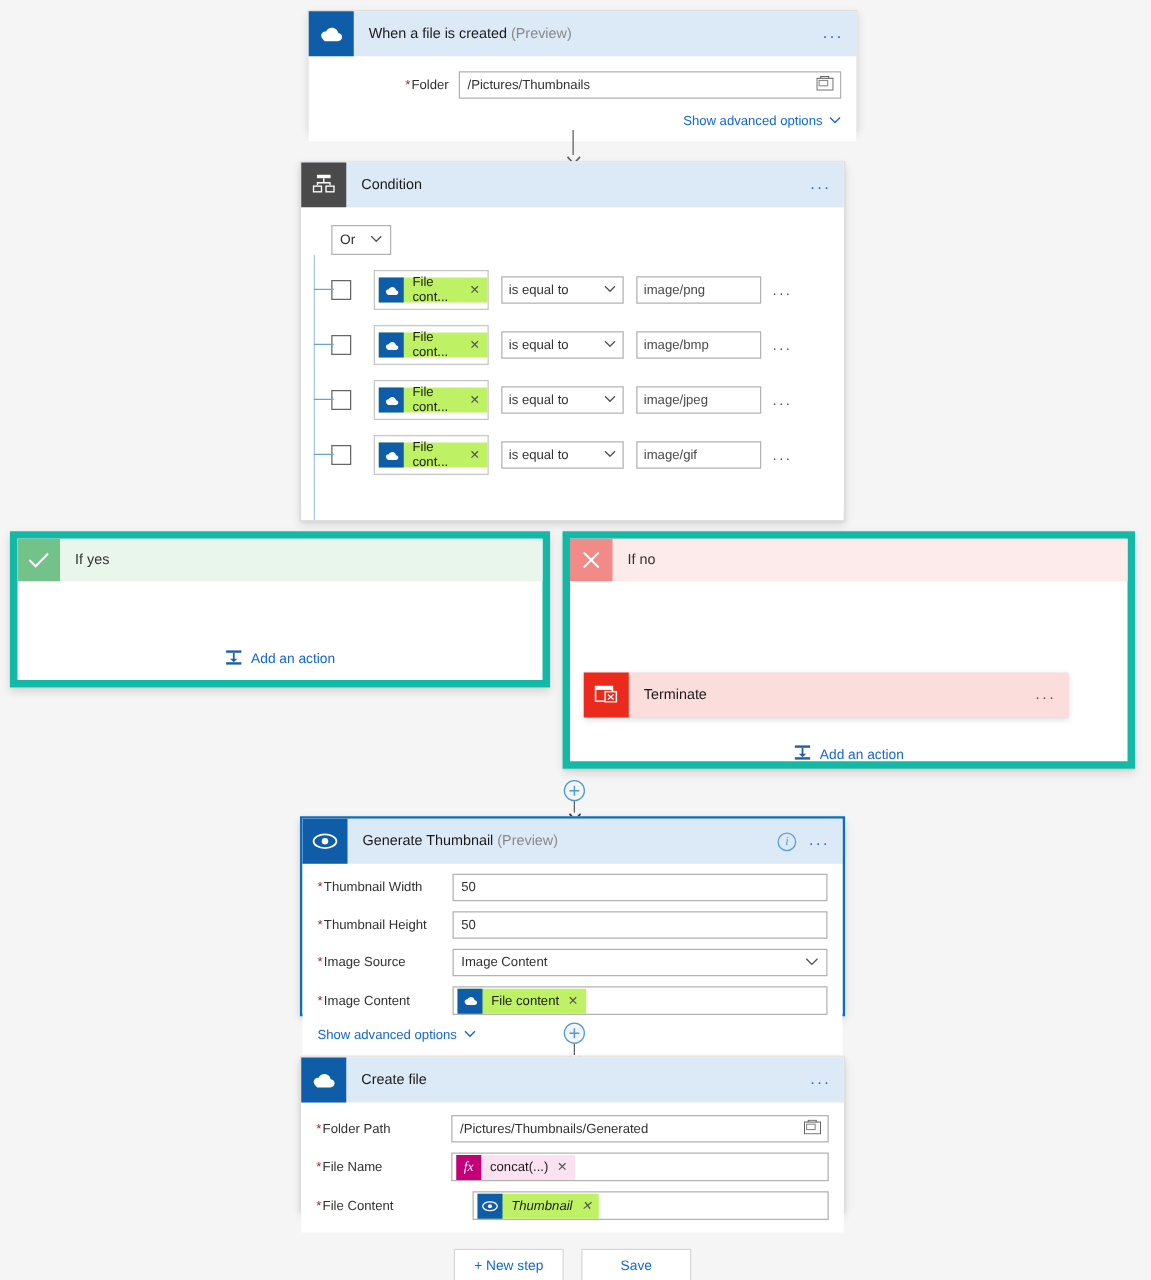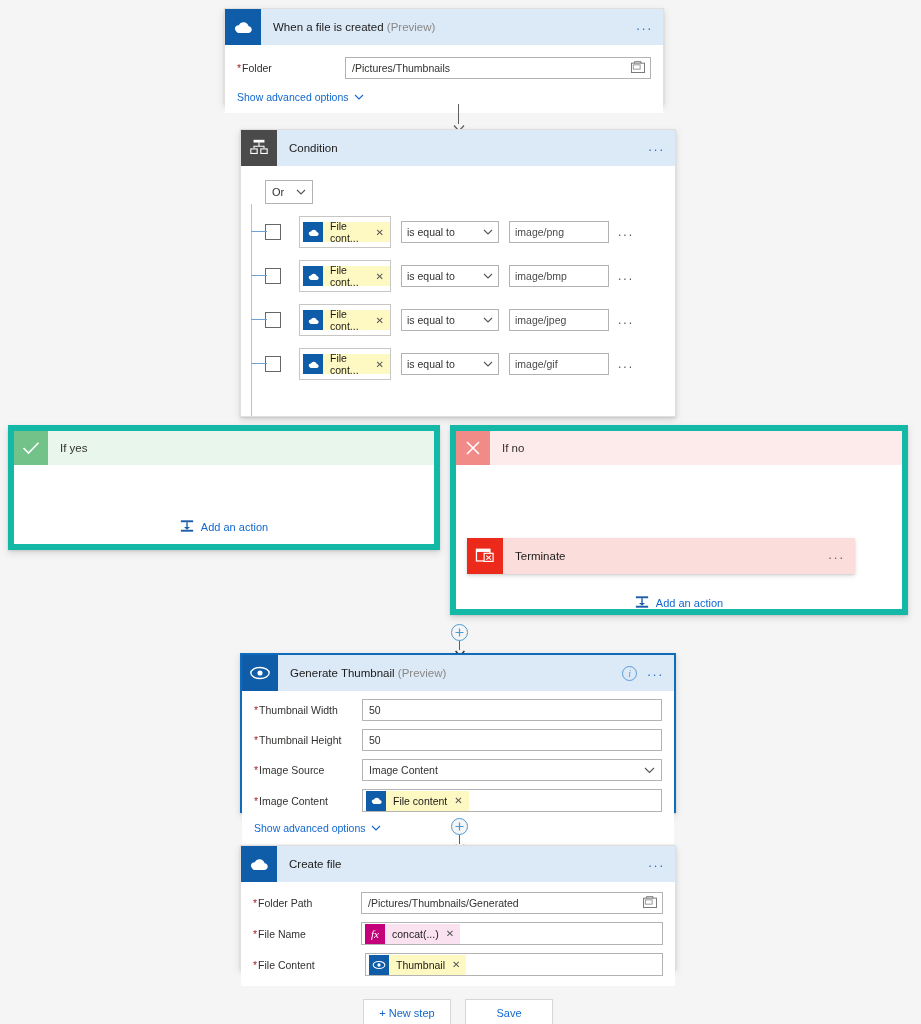--- a/index.html
+++ b/index.html
@@ -77,21 +77,21 @@
   }
   .chevron { margin-left: auto; color: #555; }
   .link {
     color: #1268cf; font-size: 10.5px; cursor: pointer;
     display: inline-flex; align-items: center; gap: 5px;
   }
 
   
   .token {
     display: inline-flex; align-items: center;
-    height: 20px; background: #fef9c3;
+    height: 20px; background: #bef264;
     padding-right: 6px; font-size: 10.5px; color: #1b1a19;
     max-width: 100%;
   }
   .token.magenta { background: #fbe2f1; }
   .token-ico {
     width: 20px; height: 20px; flex: 0 0 20px;
     background: #0f5ca8; display: flex; align-items: center; justify-content: center;
     margin-right: 7px;
   }
   .token-ico.magenta { background: #c3007a; color: #fff; font-style: italic;
@@ -184,21 +184,21 @@
     display: flex; align-items: center; justify-content: center;
     cursor: pointer;
   }
   .selected-card { border: 2px solid #0f6cbd; }
 </style>
 </head>
 <body>
 
 <div class="canvas">
 
-  <div class="card" style="left:224px; top:8px; width:440px; height:96px;">
+  <div class="card" style="left:246px; top:8px; width:440px; height:96px;text-align:right;">
     <div class="card-header">
       <div class="card-icon">
         <svg width="22" height="22" viewBox="0 0 24 24">
             <path fill="#fff" d="M6.4 18.5h11.3c2.1 0 3.8-1.6 3.8-3.6 0-1.9-1.5-3.4-3.4-3.6-.4-2.6-2.7-4.6-5.5-4.6-2.3 0-4.3 1.4-5.1 3.4-.2 0-.3-.1-.5-.1-2.1 0-3.8 1.6-3.8 3.6s1.6 3.6 3.2 4.9z"></path>
           </svg>
       </div>
       <div class="card-title">
         <span>When a file is created</span>
         <span class="preview-tag">(Preview)</span>
       </div>
@@ -595,21 +595,21 @@
             <span>concat(...)</span>
             <span class="token-x">✕</span>
           </span>
         </div>
       </div>
 
       <div class="frow" style="margin-bottom:0;">
         <div class="flabel">
           <span class="req">*</span><span>File Content</span>
         </div>
-        <div class="finput tall" style="margin-left:12px; padding-left:3px;">
+        <div class="finput tall" style="margin-left:25px; padding-left:3px;font-style:italic;">
           <span class="token">
             <span class="token-ico">
               <svg width="14" height="10" viewBox="0 0 24 16">
                 <ellipse cx="12" cy="8" rx="10" ry="6" fill="none" stroke="#fff" stroke-width="1.8"></ellipse>
                 <circle cx="12" cy="8" r="2.8" fill="#fff"></circle>
               </svg>
             </span>
             <span>Thumbnail</span>
             <span class="token-x">✕</span>
           </span>

